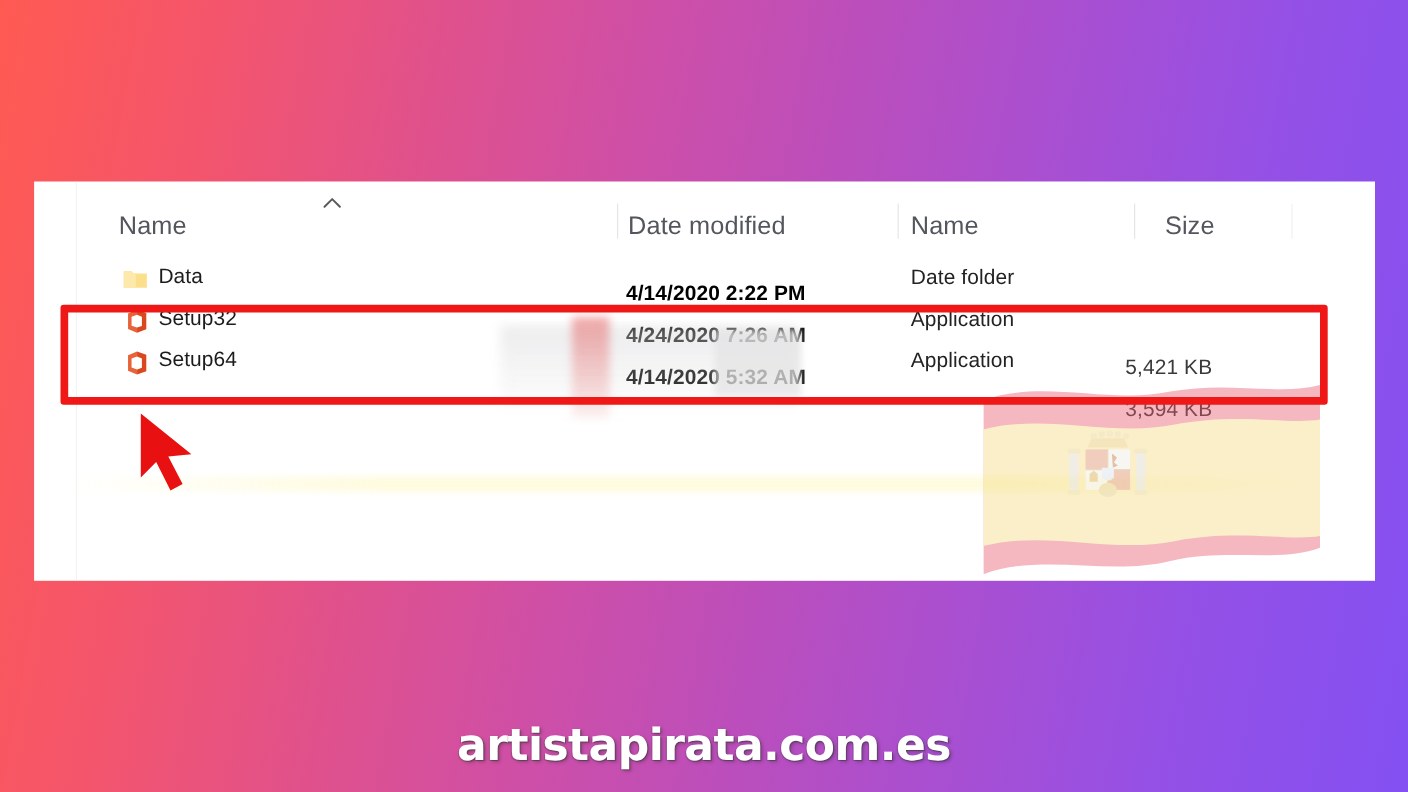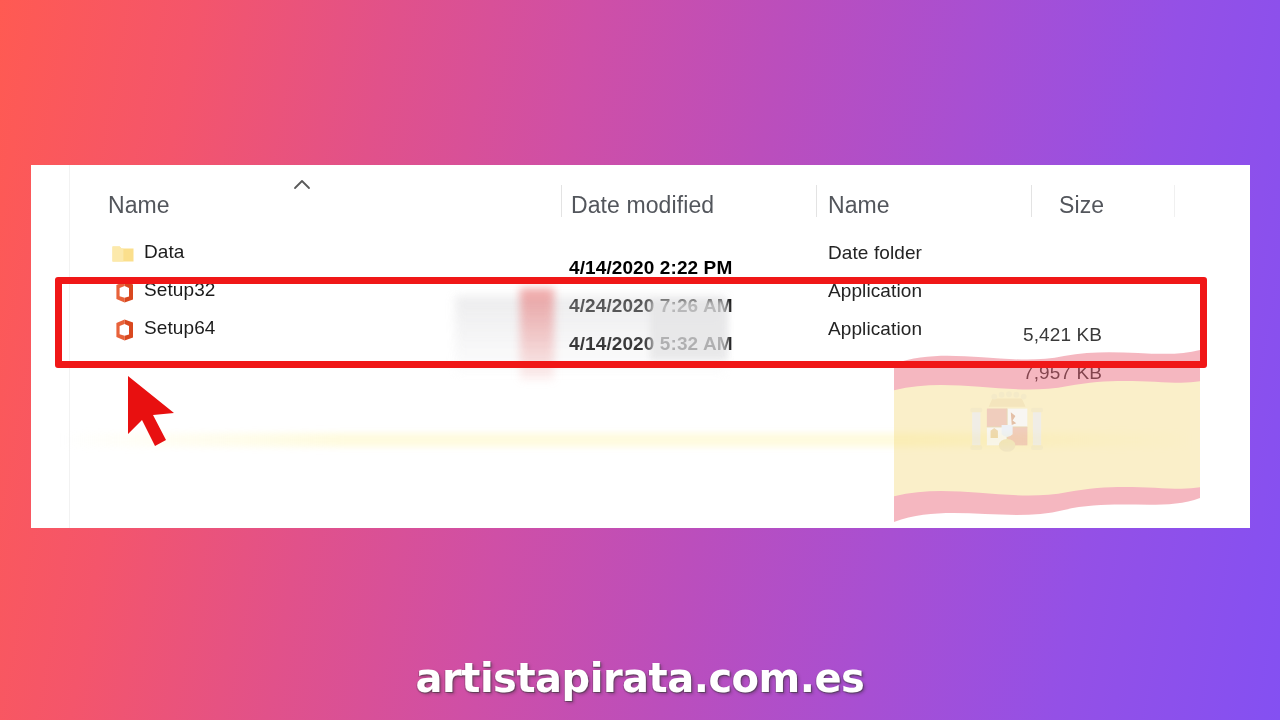--- a/index.html
+++ b/index.html
@@ -266,21 +266,21 @@
   <div class="file-row r2">
     <span class="row-icon">
       <svg viewBox="0 0 24 24" width="24" height="24" aria-hidden="true">
         <path d="M13.6 1.6 L5.4 5.0 v14.0 l8.2 3.4 v-4.6 l-5.0 -1.6 V8.0 l5.0 -1.9 z" fill="#e8623a"></path>
         <path d="M13.6 1.6 L22.0 4.6 v14.8 l-8.4 3.0 v-4.6 l4.4 -1.4 V8.0 l-4.4 -1.9 z" fill="#d9481f"></path>
       </svg>
     </span>
     <div class="cell name">Setup64</div>
     <div class="cell date">4/14/2020 5:32 AM</div>
     <div class="cell type">Application</div>
-    <div class="cell size">7,957 KB</div>
+    <div class="cell size">3,594 KB</div>
   </div>
 
 </div>
 
 <div class="smudge"></div>
 <div class="smudge-pink"></div>
 <div class="smudge-box"></div>
 
 <div id="spain-flag">
   <svg viewBox="0 0 318 198" width="318" height="198" aria-hidden="true">

